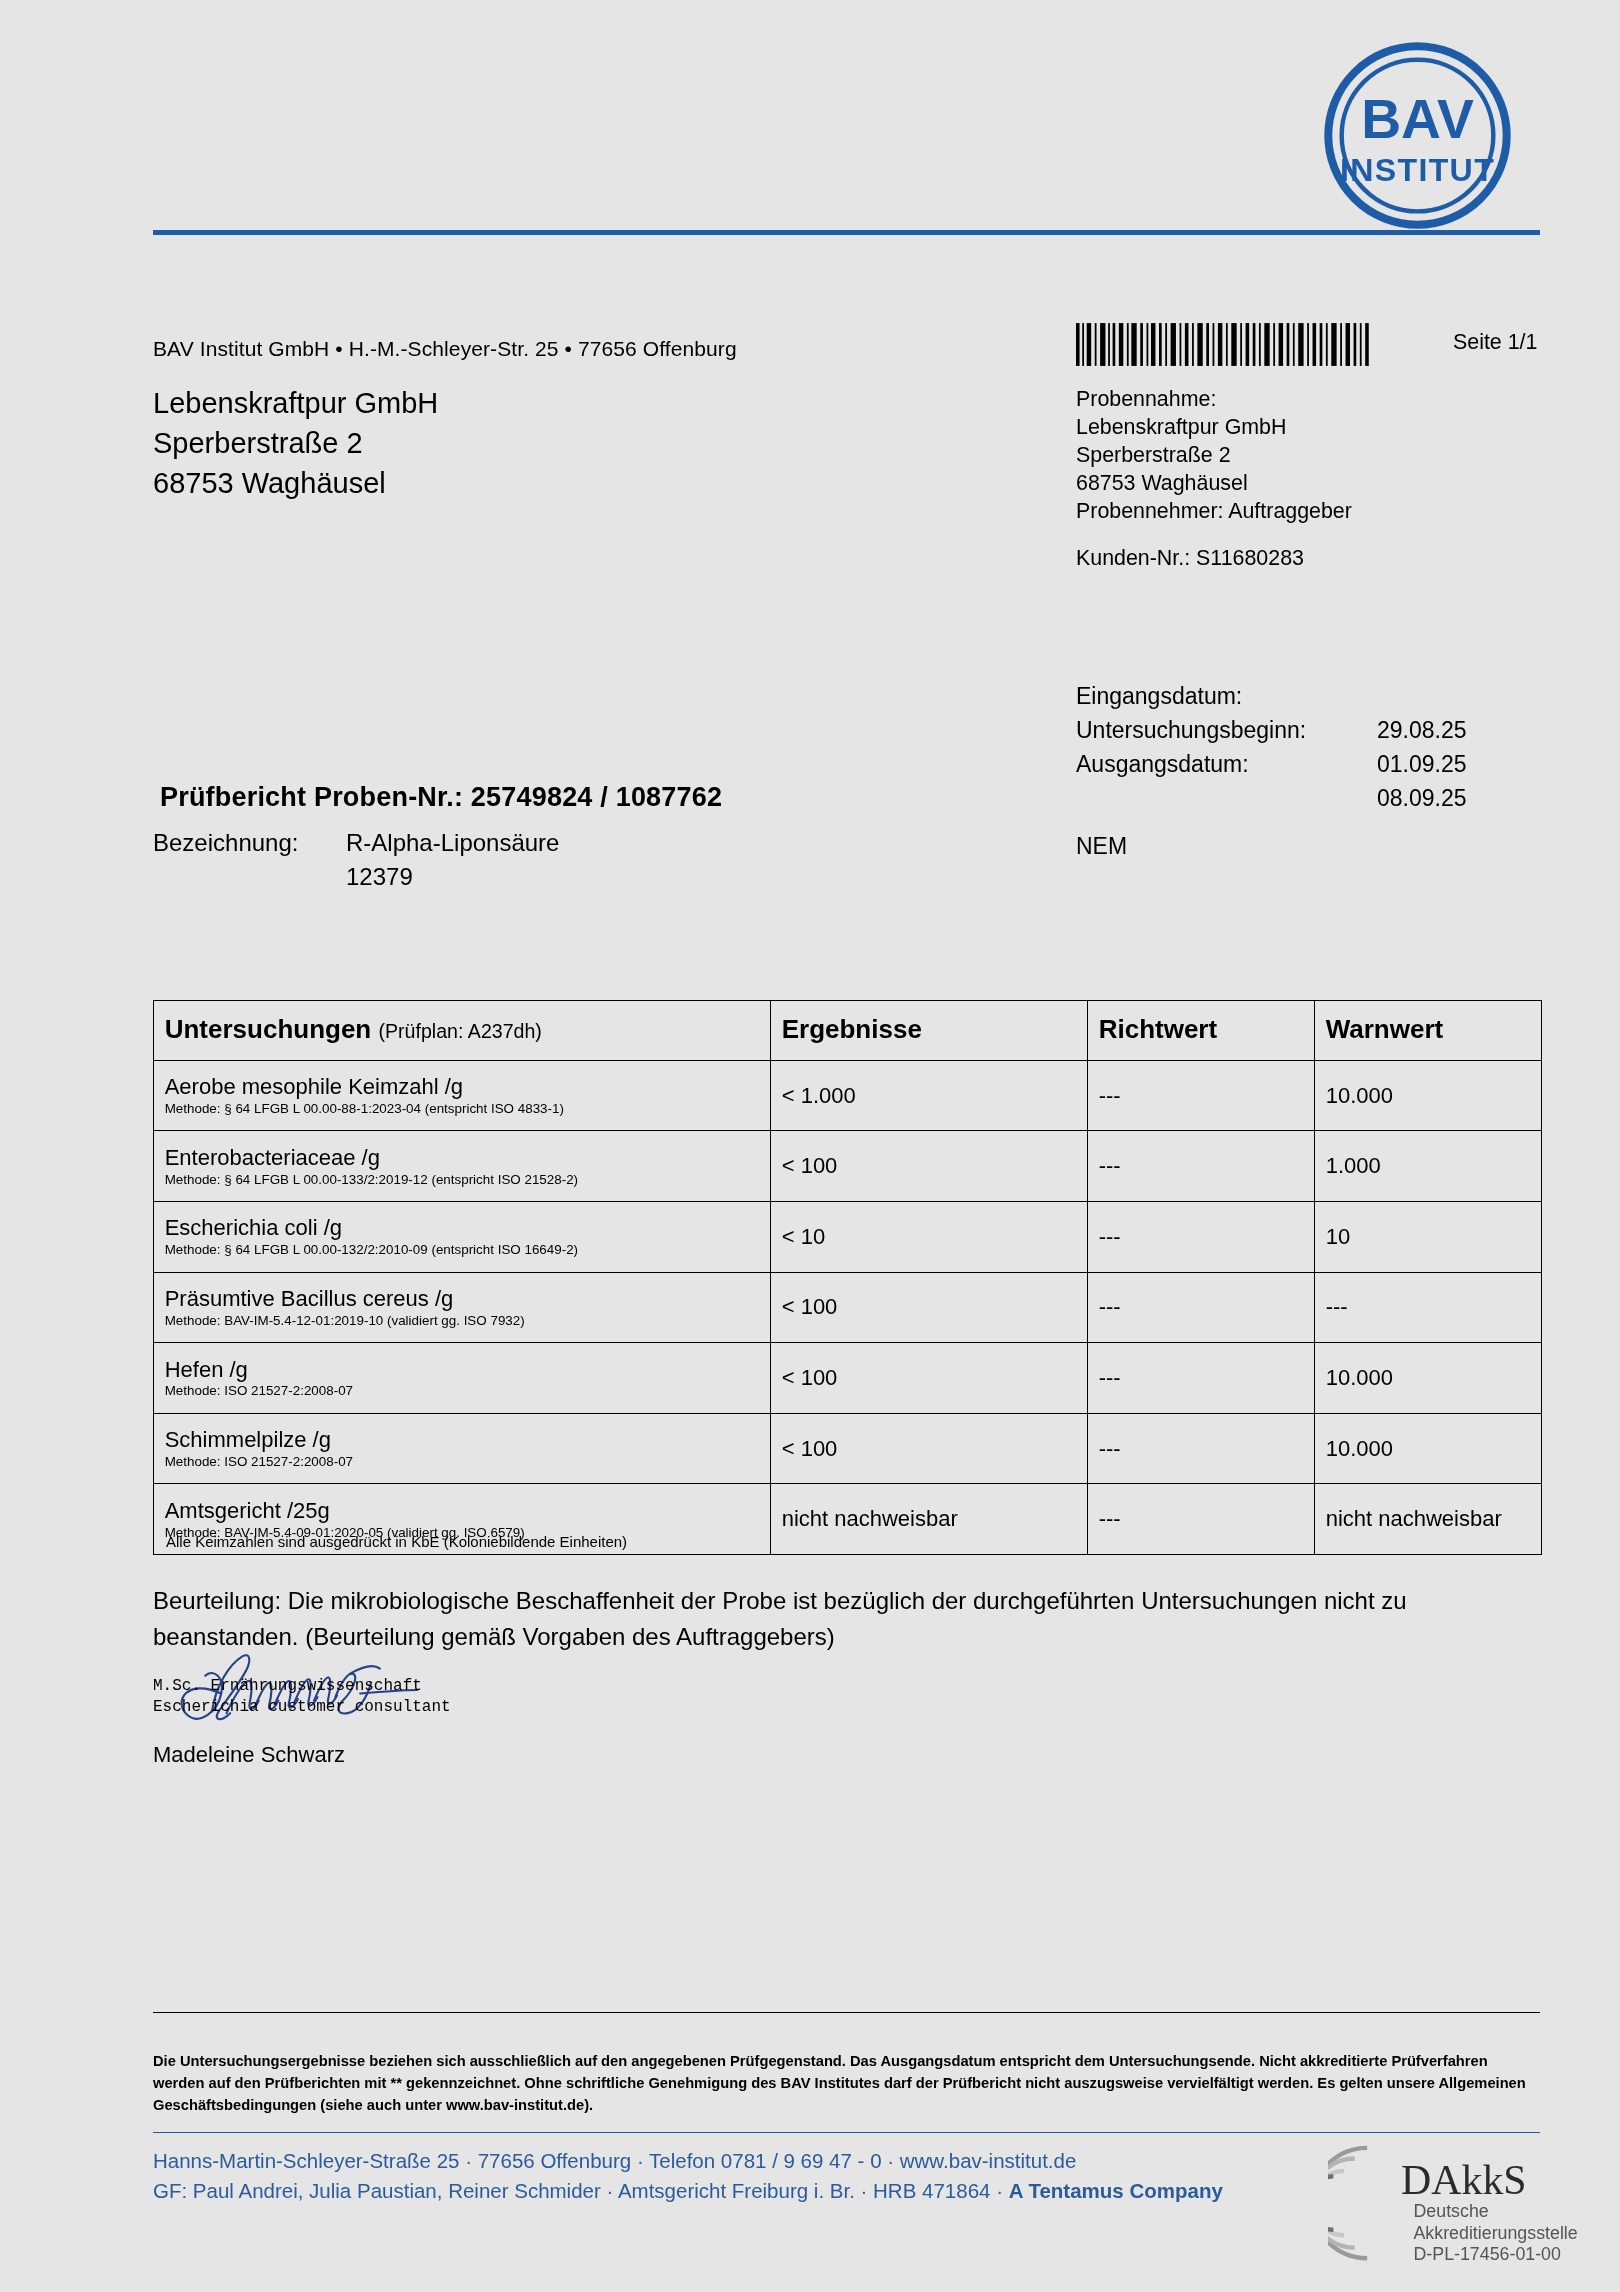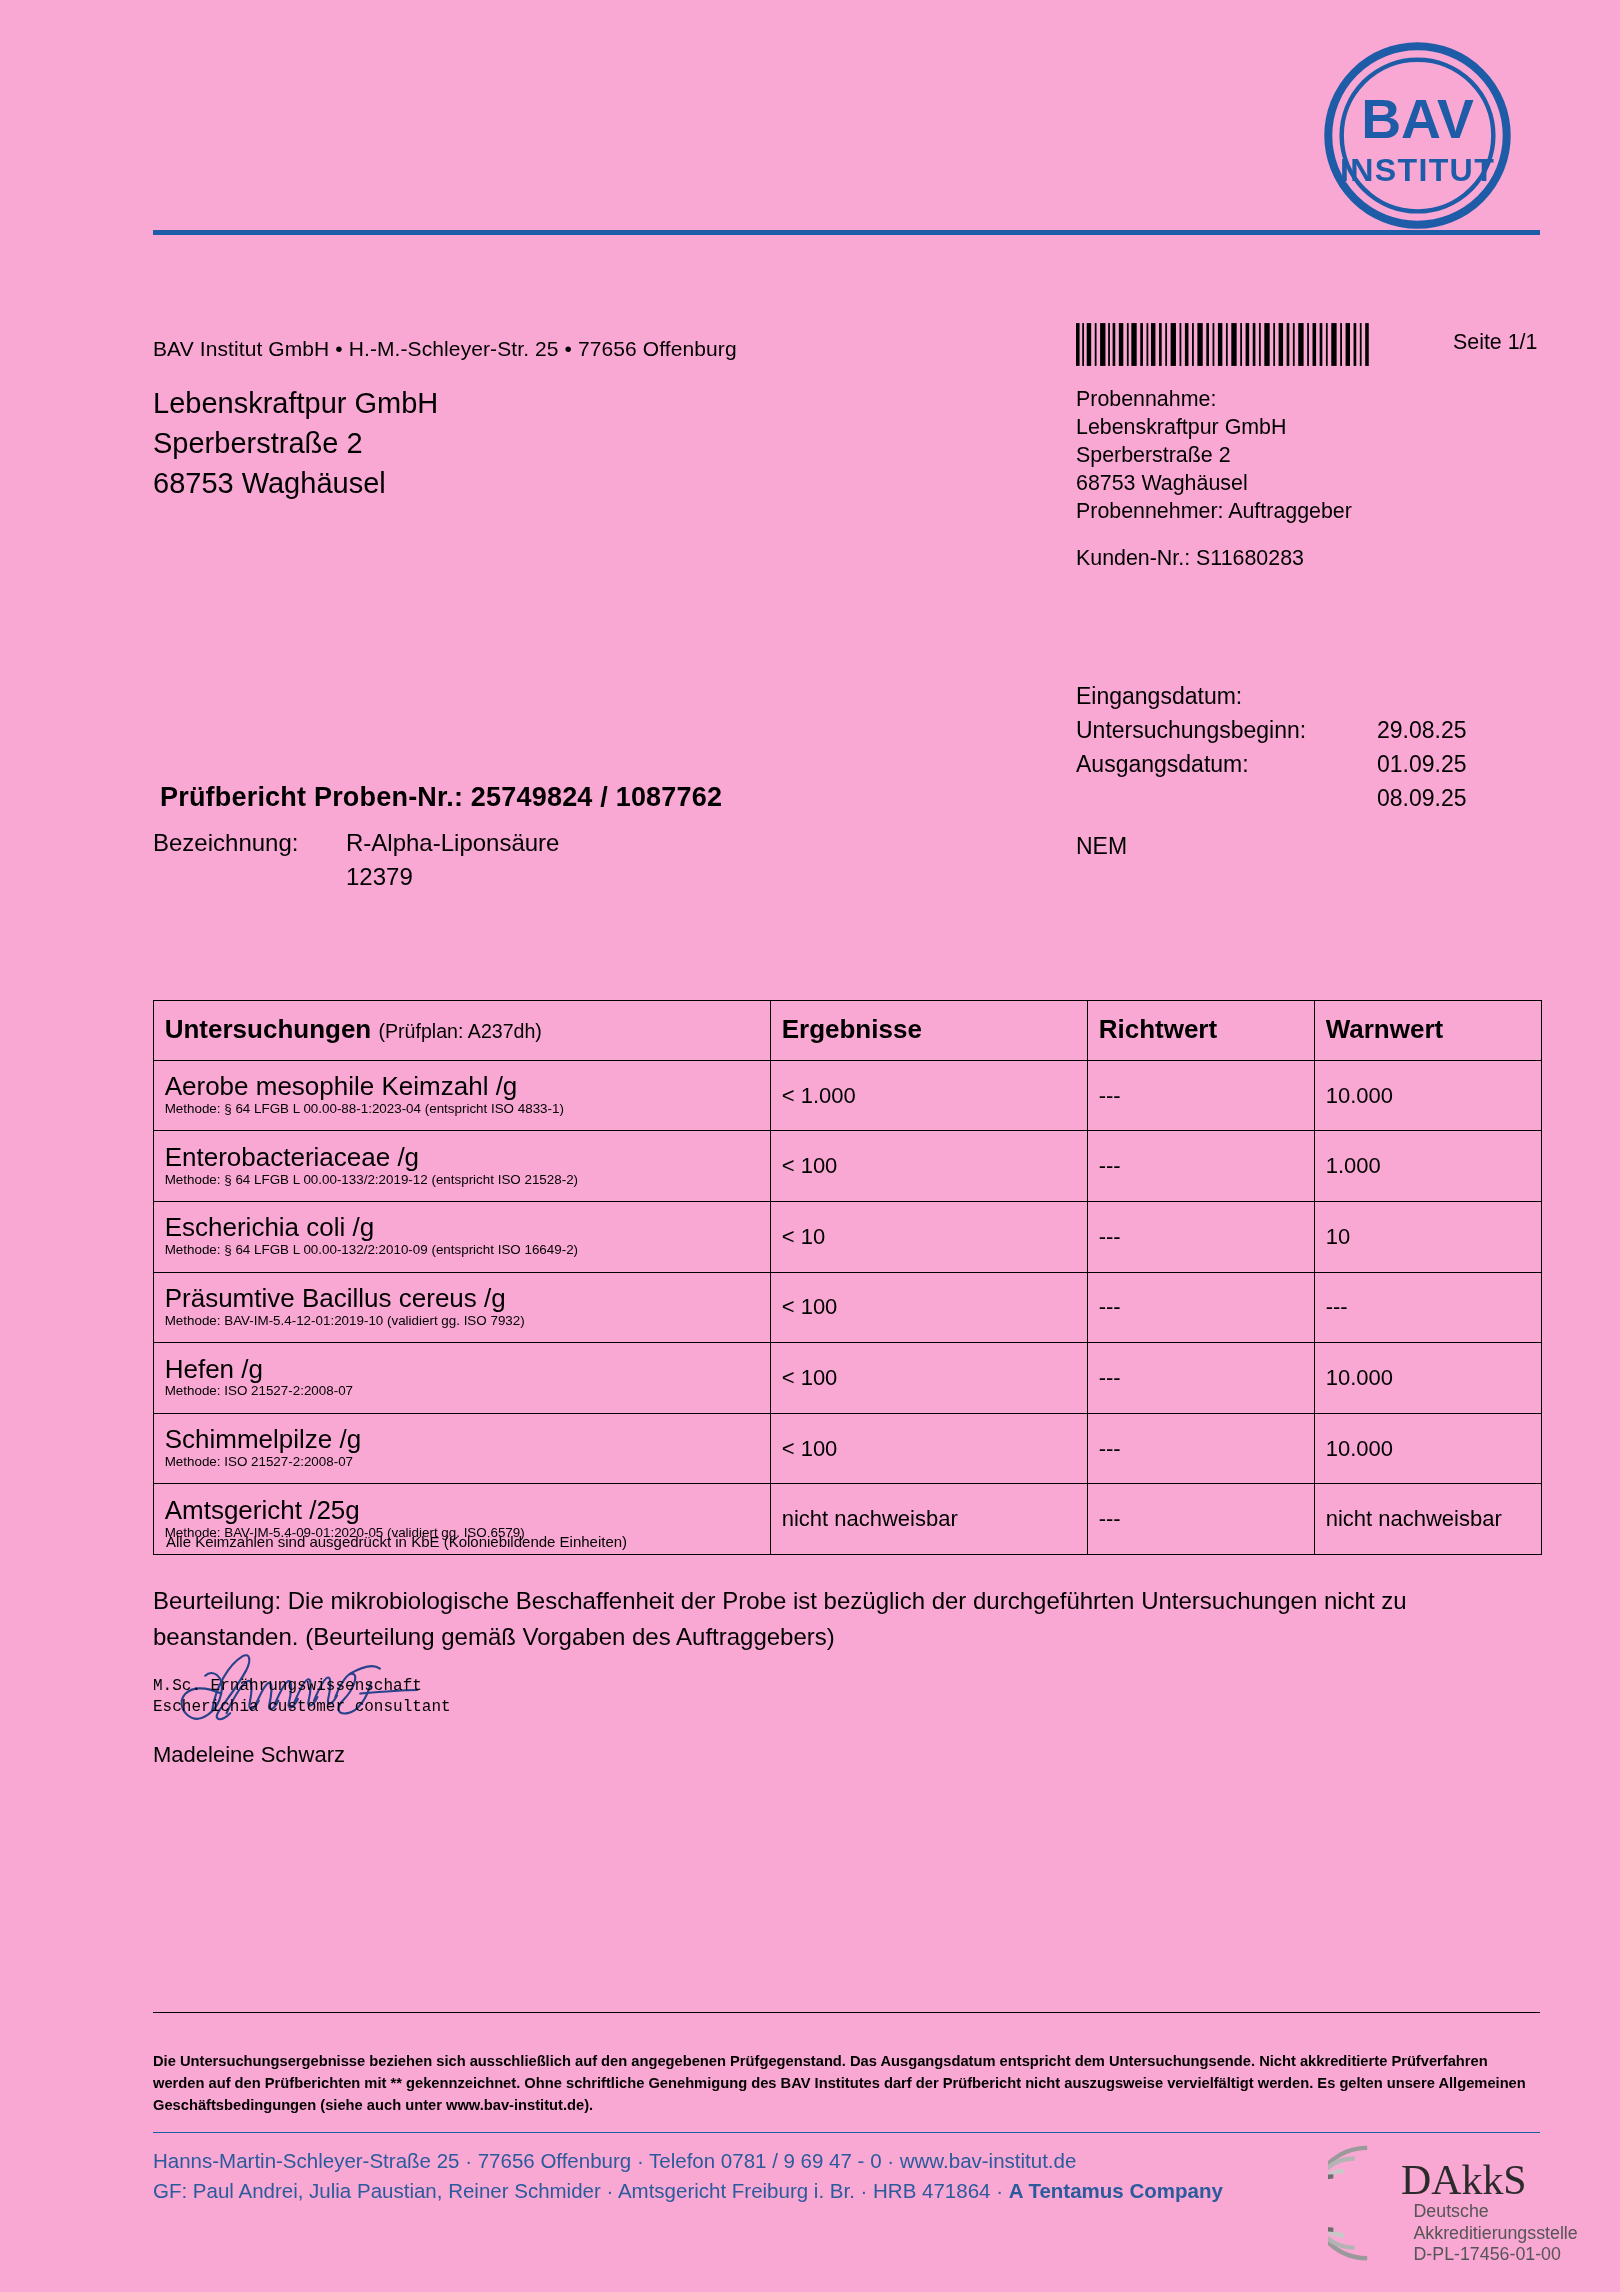--- a/index.html
+++ b/index.html
@@ -9,21 +9,21 @@
     background: #ffffff;
   }
   body {
     font-family: "Liberation Sans", sans-serif;
     color: #000000;
   }
   .page {
     position: relative;
     width: 1621px;
     height: 2293px;
-    background: #f9a8d4;
+    background: #e5e5e5;
     overflow: hidden;
   }
 
   
   .logo-wrap {
     position: absolute;
     left: 1248px;
     top: 40px;
     width: 339px;
     height: 192px;
@@ -172,21 +172,21 @@
     font-size: 19.6px;
     font-weight: normal;
   }
   .res-table tbody td {
     height: 59px;
     padding: 5.3px 0 5.3px 10.7px;
     font-size: 22px;
     vertical-align: middle;
   }
   .param-name {
-    font-size: 26px;
+    font-size: 22px;
     line-height: 25px;
     display: block;
   }
   .param-method {
     font-size: 13.4px;
     line-height: 16px;
     display: block;
     margin-top: 1.8px;
   }
   .cell-val { font-size: 22px; line-height: 28px; }

